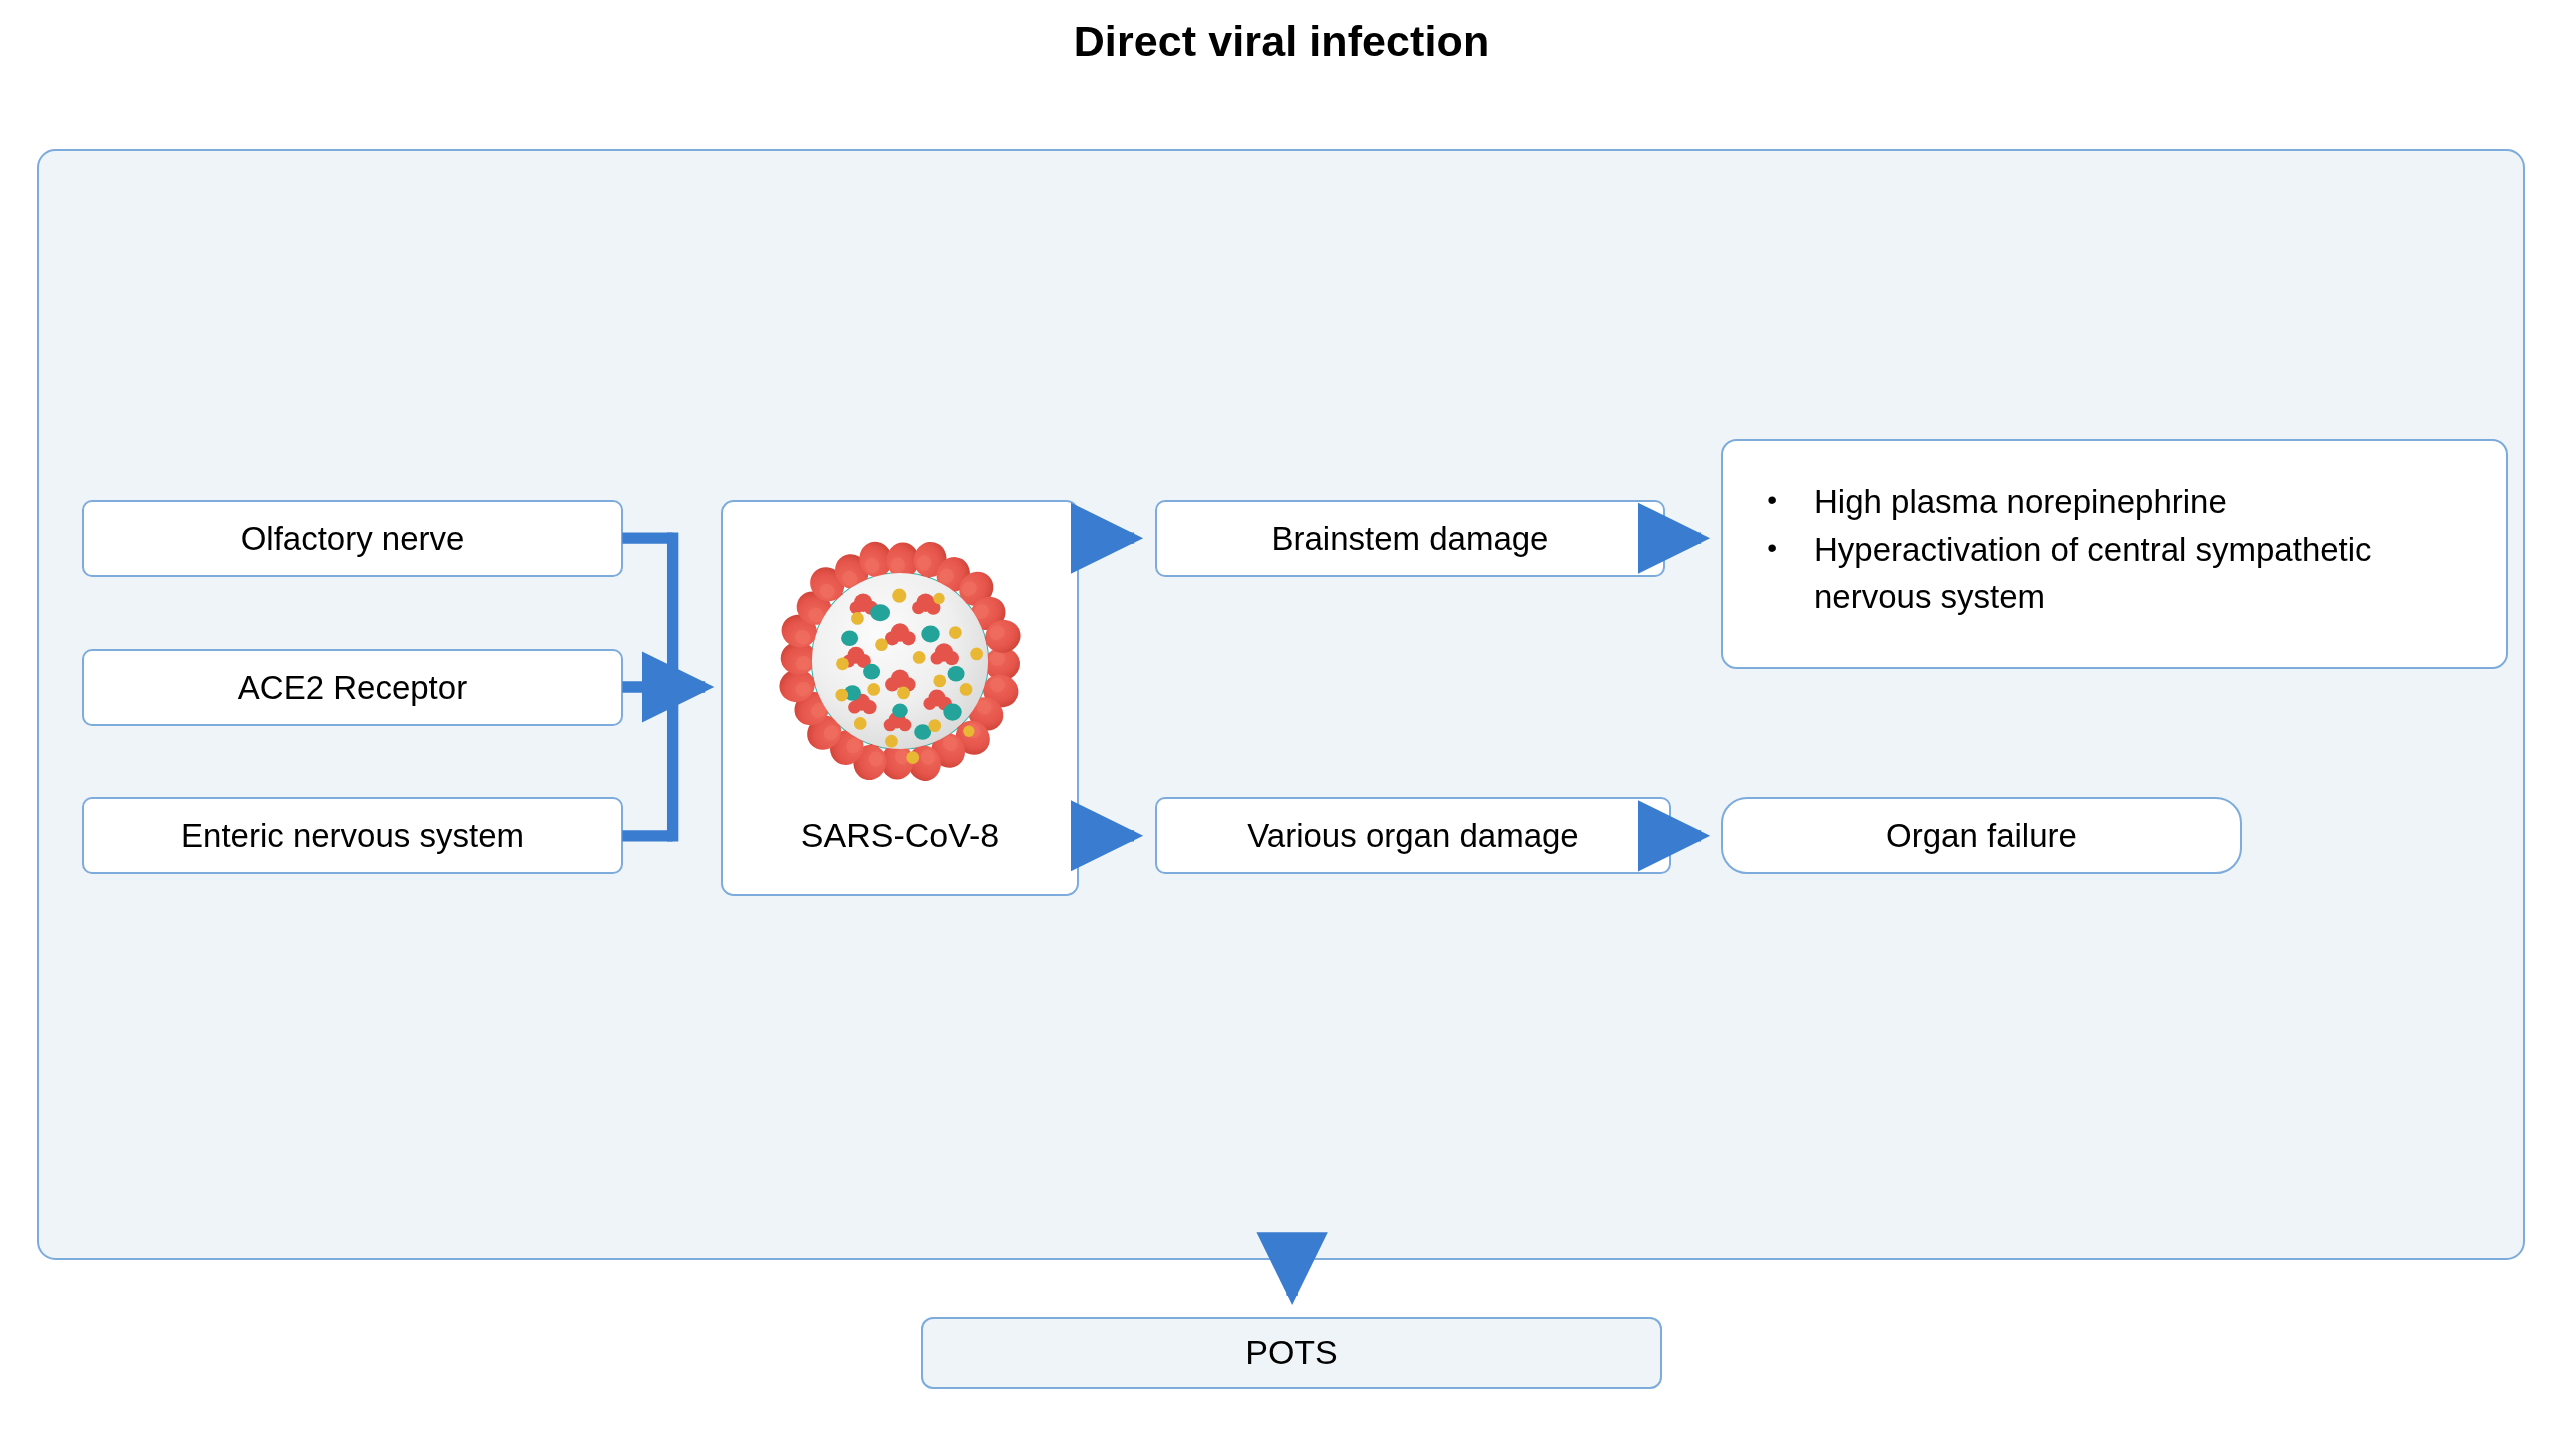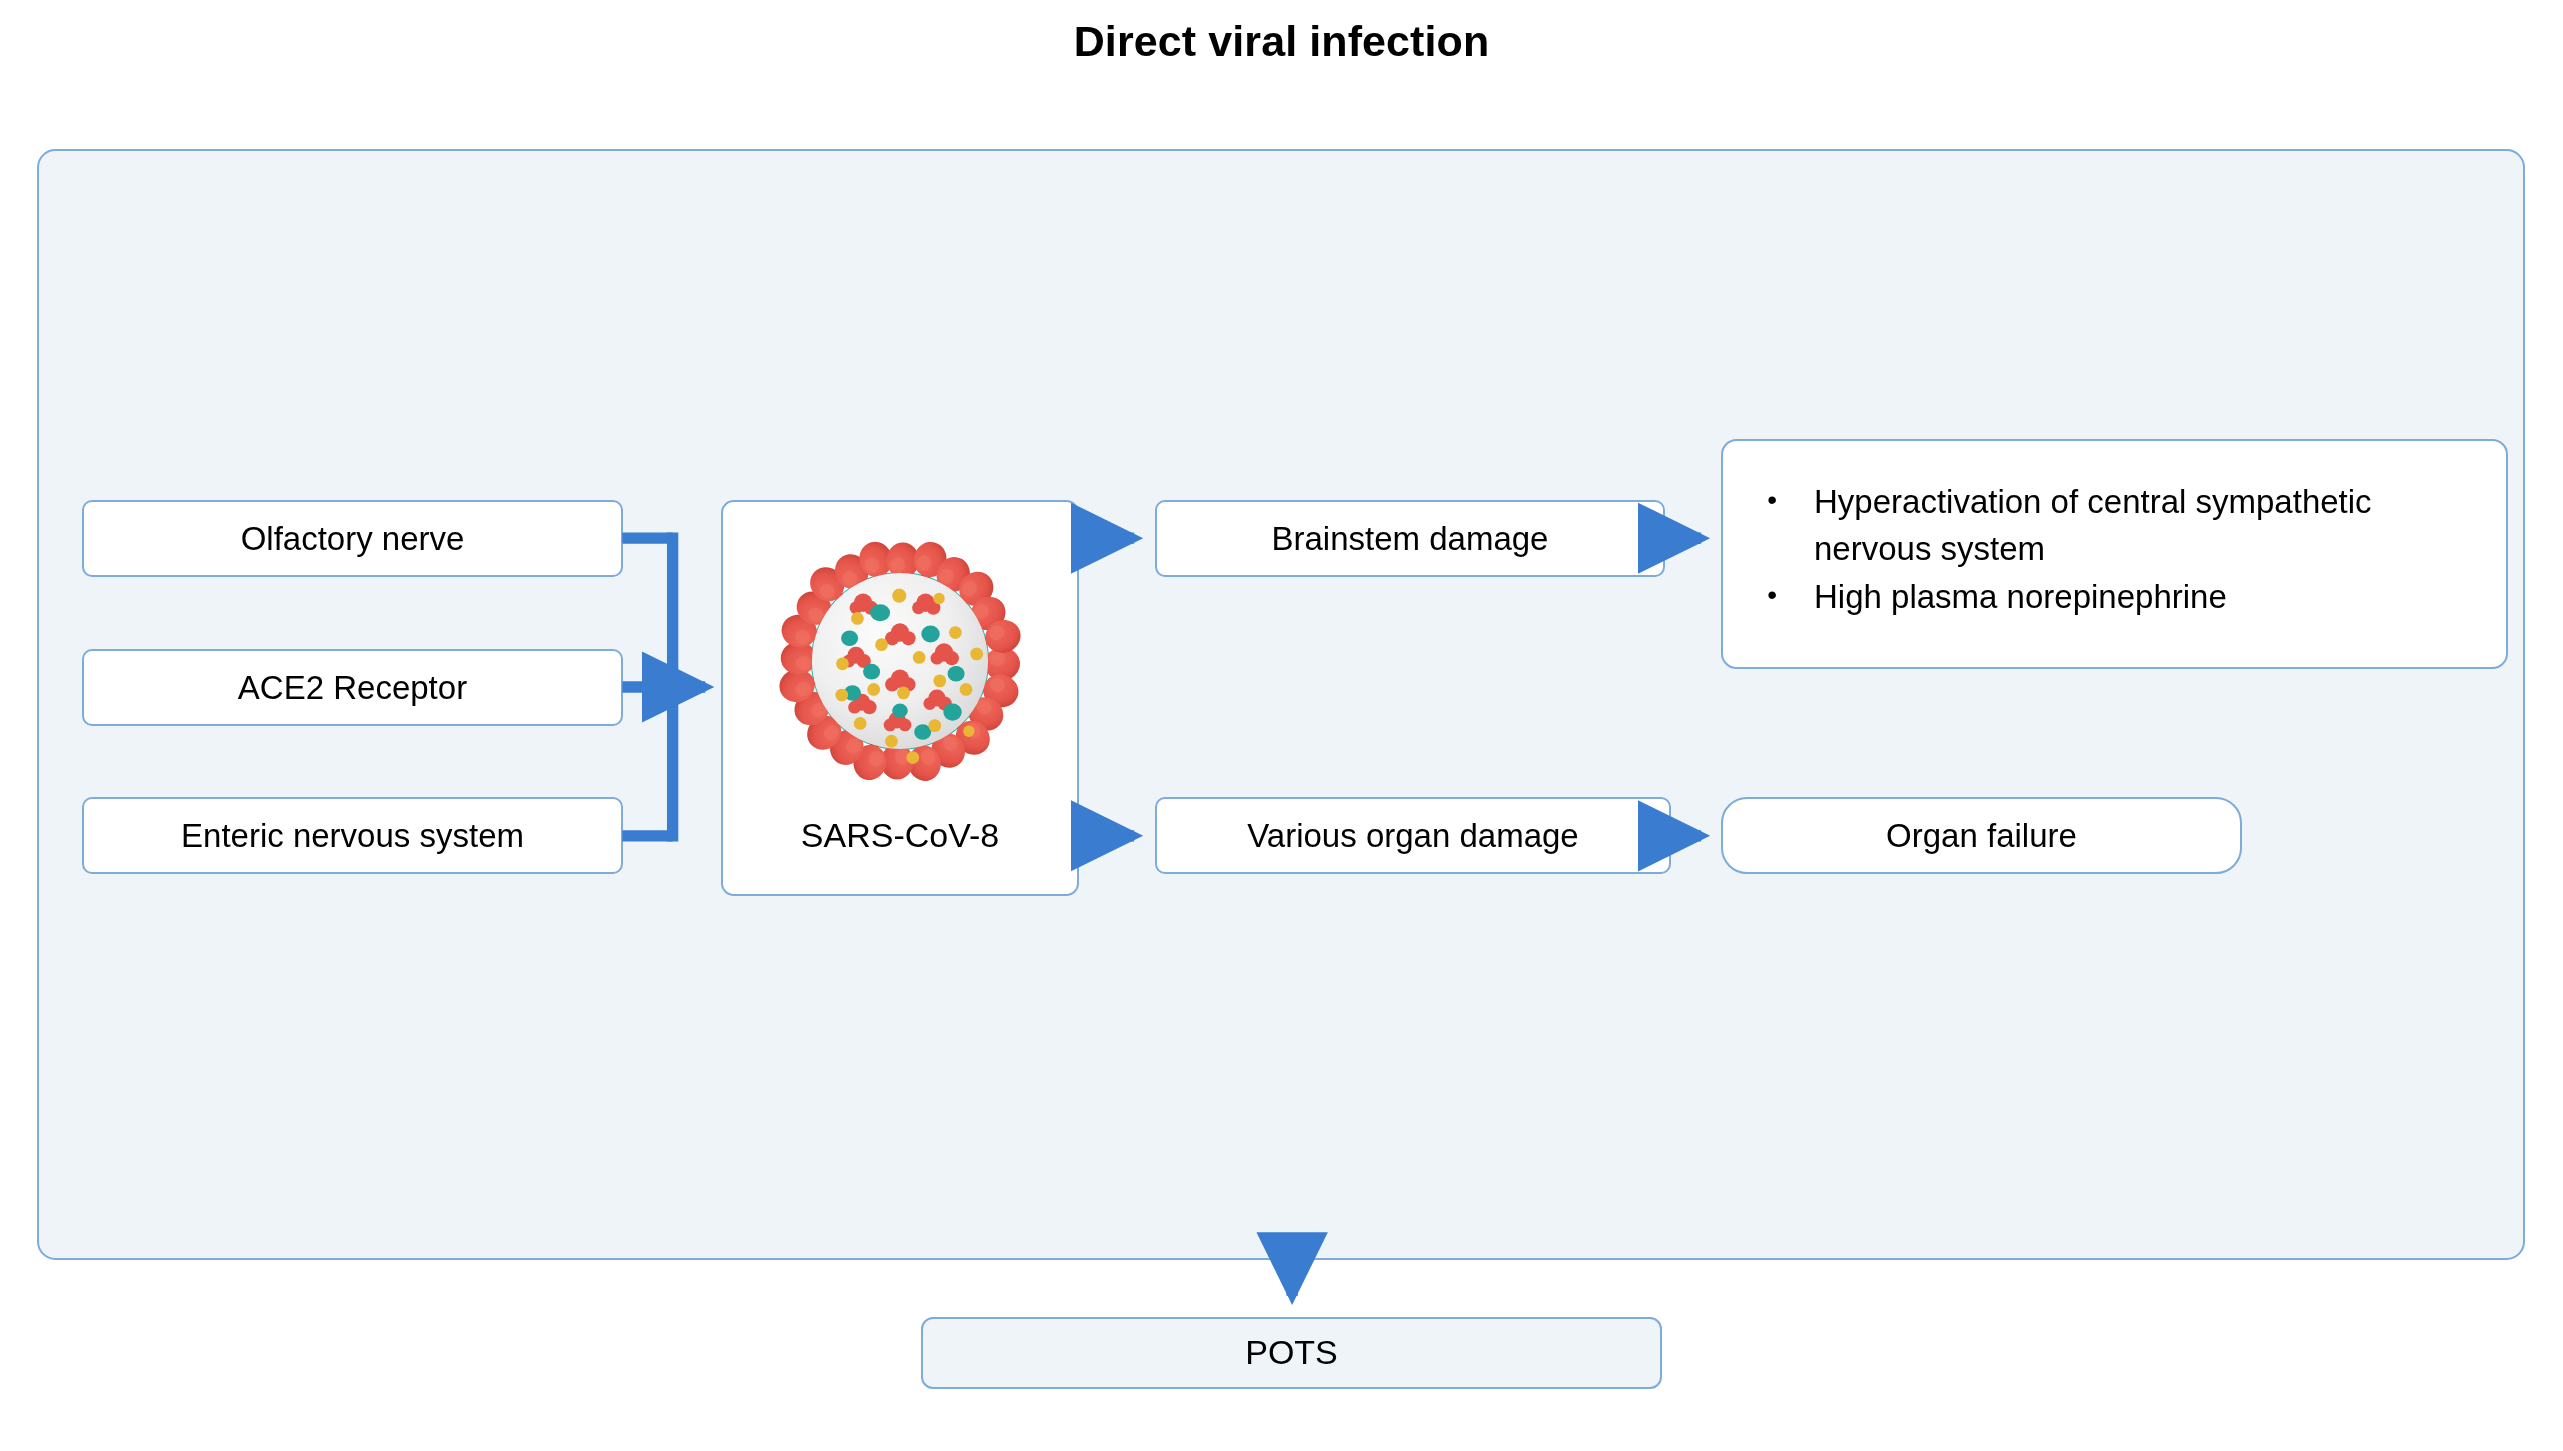--- a/index.html
+++ b/index.html
@@ -306,22 +306,22 @@
 </div>
 <div class="node" id="box-organdamage">
   <span>Various organ damage</span>
 </div>
 <div class="node" id="box-organfailure">
   <span>Organ failure</span>
 </div>
 
 <div class="node" id="box-bullets">
   <ul>
+    <li>High plasma norepinephrine</li>
     <li>Hyperactivation of central sympathetic nervous system</li>
-    <li>High plasma norepinephrine</li>
   </ul>
 </div>
 
 <div class="node" id="box-pots">
   <span>POTS</span>
 </div>
 
 <svg id="connectors" viewBox="0 0 3616 2048" width="2563" height="1452">
   <defs>
     <marker id="arrowHead" markerWidth="7" markerHeight="7" refX="5.6" refY="3.5" orient="auto" markerUnits="strokeWidth">

